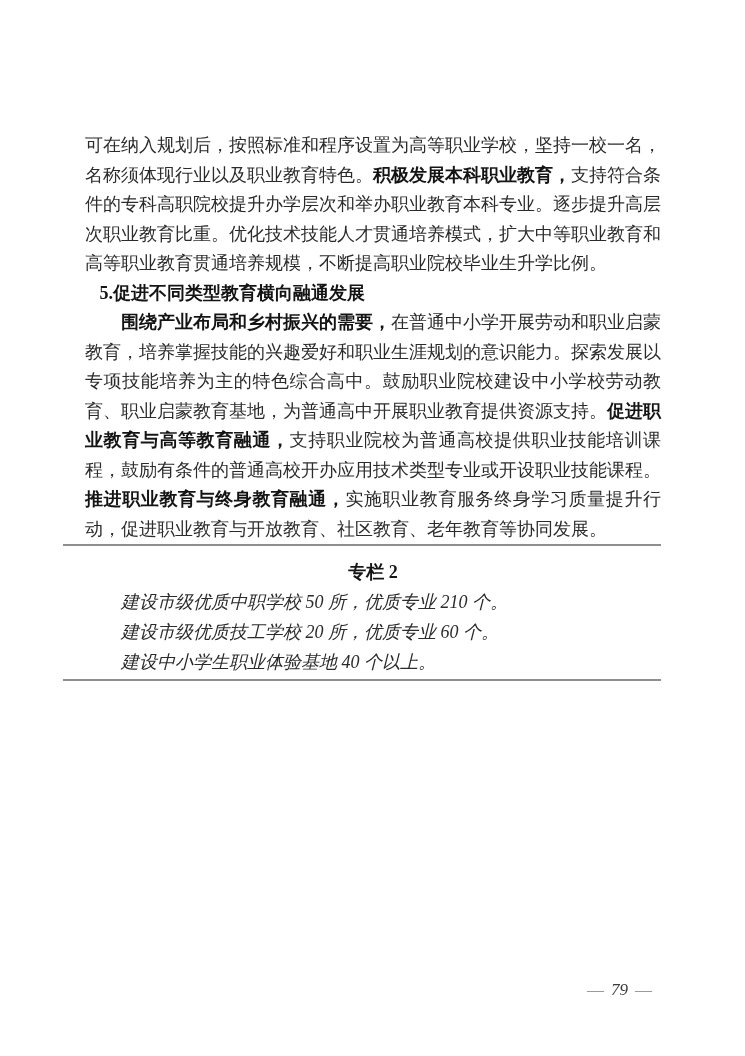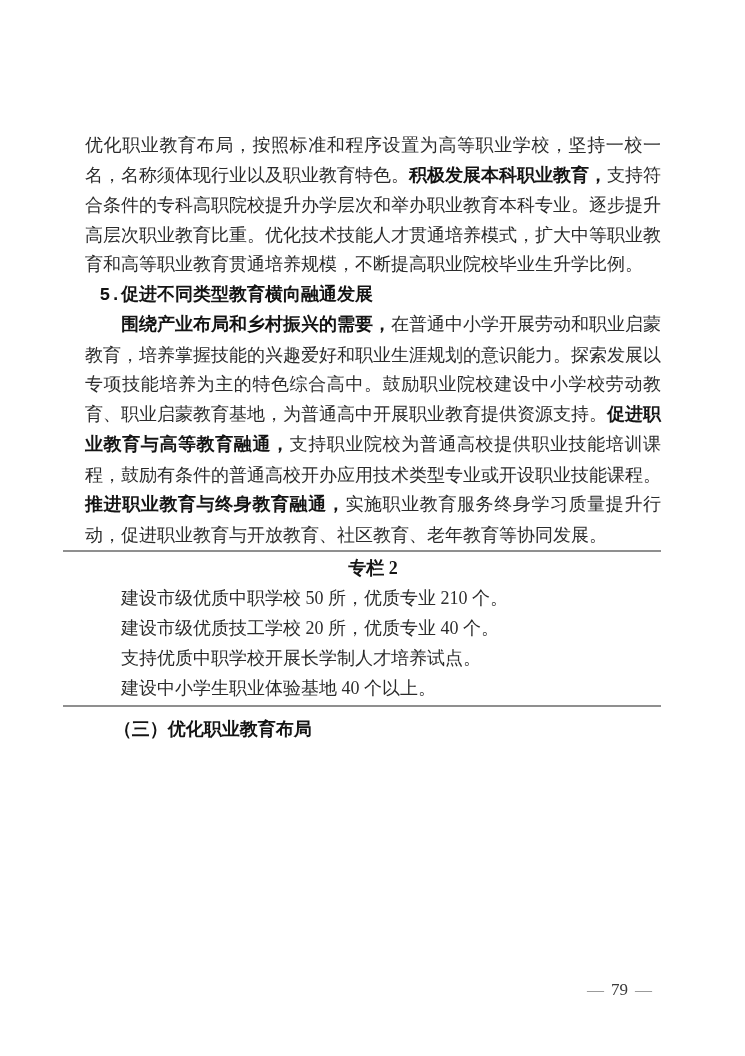--- a/index.html
+++ b/index.html
@@ -40,78 +40,77 @@
   }
   .section-heading {
     text-indent: 1.6em;
     font-weight: bold;
     color: #151515;
     margin-top: 8px;
   }
   .b {
     font-weight: bold;
     color: #141414;
-    font-family: Liberation Mono, monospace;
   }
   .box {
     margin-left: -22px;
-    padding: 1px 0 2px 22px;
+    padding: 11px 0 2px 22px;
     border-top: 2px solid #8f8f8f;
     border-bottom: 2px solid #8f8f8f;
     line-height: 30px;
   }
   .box-title {
     margin: 0;
     text-align: center;
     text-indent: 0;
     font-weight: bold;
     color: #151515;
   }
   .box-item {
     margin: 0;
     text-indent: 2em;
+    font-style: italic;
   }
   .footer {
     position: absolute;
     top: 980px;
     right: 93px;
     font-size: 17px;
     line-height: 20px;
     white-space: nowrap;
   }
   .footer .dash {
     color: #8a8a8a;
     letter-spacing: 0;
   }
   .footer .num {
     color: #3a3a3a;
     margin: 0 7px;
+    font-style: italic;
   }
 </style>
 </head>
 <body>
 
 <div class="page">
   <div class="content">
 
-    <p class="para no-indent"><span>优化职业教育布局，按照标准和程序设置为高等职业学校，坚持一校一名，名称须体现行业以及职业教育特色。</span><span class="b">积极发展本科职业教育，</span><span>支持符合条件的专科高职院校提升办学层次和举办职业教育本科专业。逐步提升高层次职业教育比重。优化技术技能人才贯通培养模式，扩大中等职业教育和高等职业教育贯通培养规模，不断提高职业院校毕业生升学比例。</span></p>
+    <p class="para no-indent"><span>可在纳入规划后，按照标准和程序设置为高等职业学校，坚持一校一名，名称须体现行业以及职业教育特色。</span><span class="b">积极发展本科职业教育，</span><span>支持符合条件的专科高职院校提升办学层次和举办职业教育本科专业。逐步提升高层次职业教育比重。优化技术技能人才贯通培养模式，扩大中等职业教育和高等职业教育贯通培养规模，不断提高职业院校毕业生升学比例。</span></p>
 
     <p class="para num-heading"><span class="b">5.促进不同类型教育横向融通发展</span></p>
 
     <p class="para"><span class="b">围绕产业布局和乡村振兴的需要，</span><span>在普通中小学开展劳动和职业启蒙教育，培养掌握技能的兴趣爱好和职业生涯规划的意识能力。探索发展以专项技能培养为主的特色综合高中。鼓励职业院校建设中小学校劳动教育、职业启蒙教育基地，为普通高中开展职业教育提供资源支持。</span><span class="b">促进职业教育与高等教育融通，</span><span>支持职业院校为普通高校提供职业技能培训课程，鼓励有条件的普通高校开办应用技术类型专业或开设职业技能课程。</span><span class="b">推进职业教育与终身教育融通，</span><span>实施职业教育服务终身学习质量提升行动，促进职业教育与开放教育、社区教育、老年教育等协同发展。</span></p>
 
     <div class="box">
       <p class="box-title">专栏 2</p>
       <p class="box-item">建设市级优质中职学校 50 所，优质专业 210 个。</p>
-      <p class="box-item">建设市级优质技工学校 20 所，优质专业 40 个。</p>
-      <p class="box-item">支持优质中职学校开展长学制人才培养试点。</p>
+      <p class="box-item">建设市级优质技工学校 20 所，优质专业 60 个。</p>
       <p class="box-item">建设中小学生职业体验基地 40 个以上。</p>
     </div>
 
-    <p class="para section-heading"><span class="b">（三）优化职业教育布局</span></p>
 
 
 
   </div>
 
   <div class="footer">
     <span class="dash">—</span><span class="num">79</span><span class="dash">—</span>
   </div>
 </div>
 

